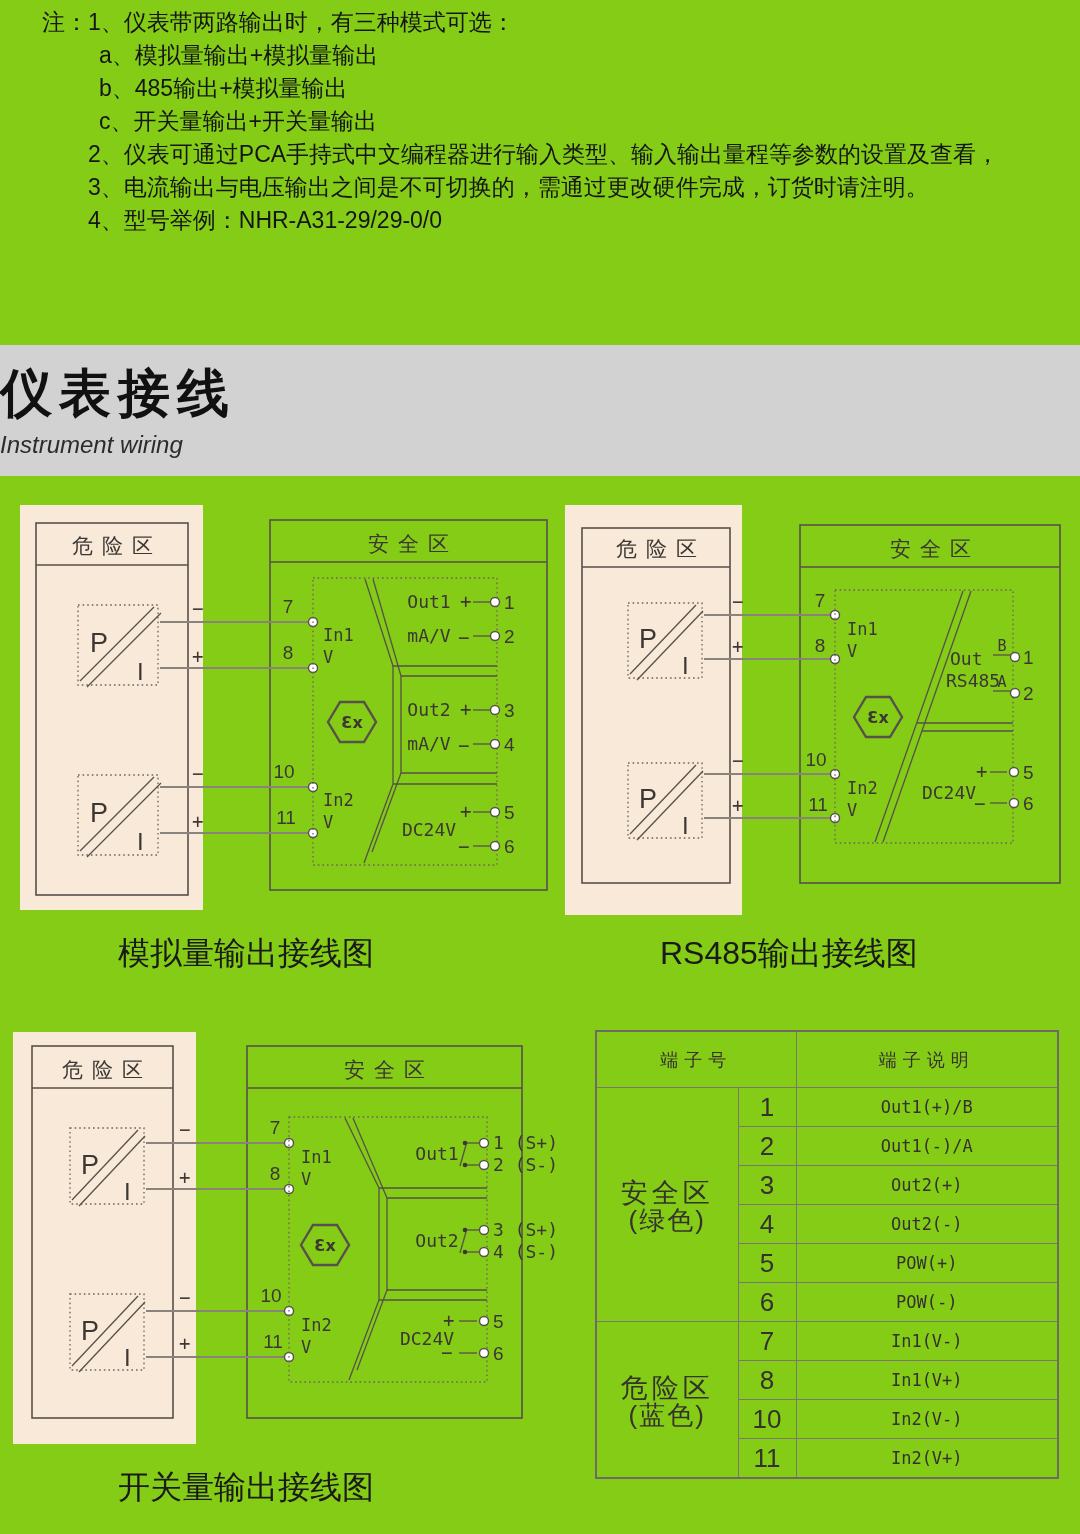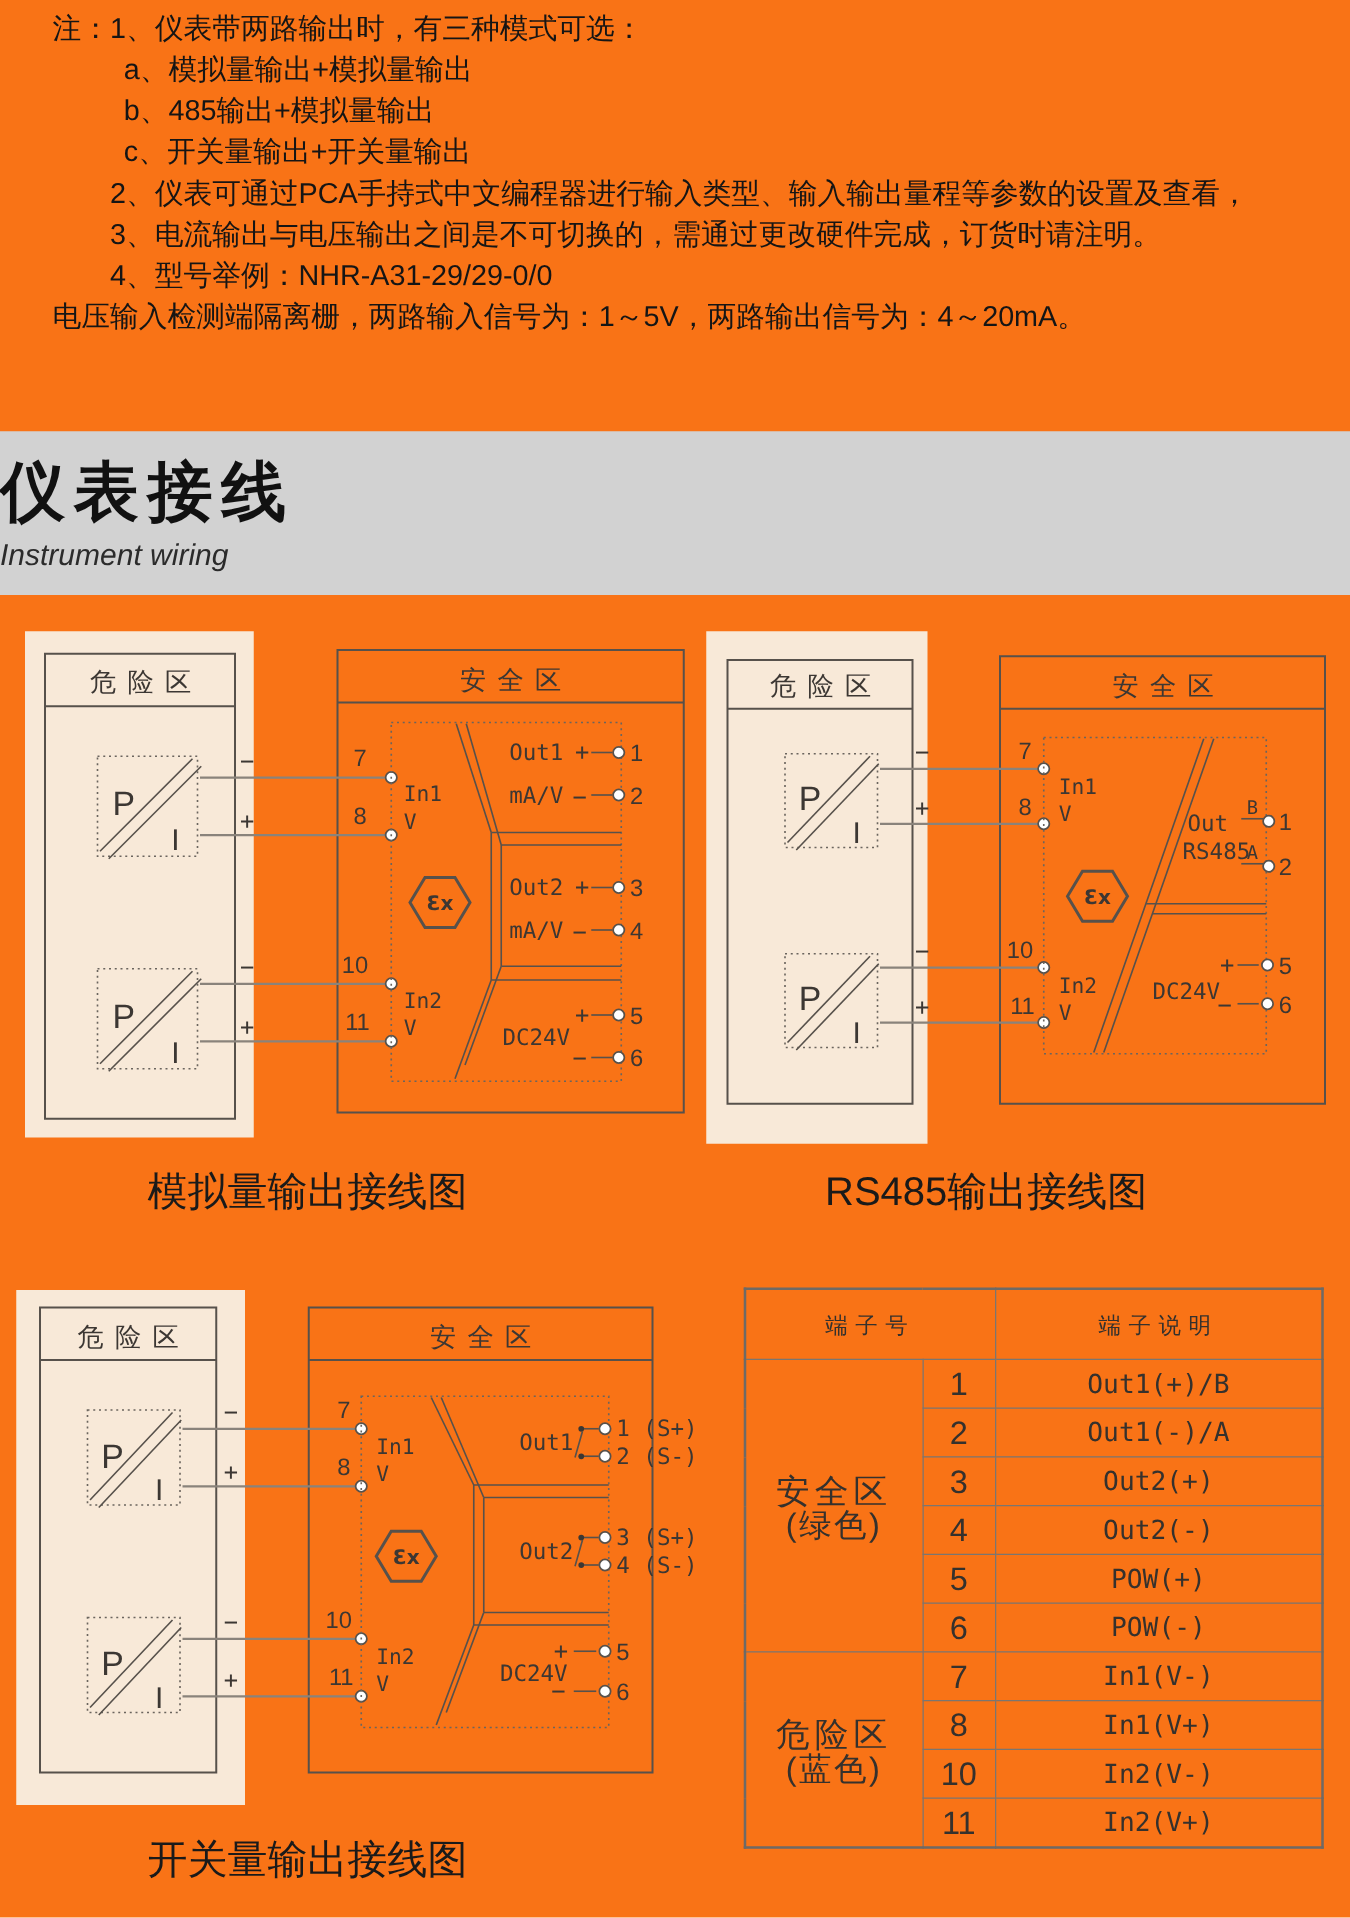--- a/index.html
+++ b/index.html
@@ -1,16 +1,16 @@
 <!DOCTYPE html>
 <html><head>
 <meta charset="utf-8">
 <style>
   html,body{margin:0;padding:0;background:#fff;}
-  #page{position:relative;width:1080px;height:1534px;background:#f97316;overflow:hidden;
+  #page{position:relative;width:1080px;height:1534px;background:#84cc16;overflow:hidden;
         font-family:"Liberation Sans",sans-serif;color:#1c1c1c;}
   
   #notes{position:absolute;left:42px;top:6px;width:1020px;font-size:23px;line-height:33px;color:#151515;}
   .nl{white-space:nowrap;}
   .ind-a{margin-left:57px;}
   .ind-b{margin-left:46px;}
   
   #banner{position:absolute;left:0;top:345px;width:1080px;height:131px;background:#d2d2d2;}
   #banner .t{margin-top:14px;font-size:52px;font-weight:bold;letter-spacing:7px;color:#111;}
   #banner .s{margin-top:2px;font-size:24px;color:#2b2b2b;font-style:italic;}
@@ -34,38 +34,37 @@
   .pis{font-family:"Liberation Sans",sans-serif;font-size:24px;}
   .exg{font-family:"DejaVu Sans",sans-serif;font-size:16px;font-weight:bold;}
   .small-b{font-family:"DejaVu Sans Mono",monospace;font-size:15px;}
   
   #ttable{position:absolute;left:595px;top:1030px;width:462px;border-collapse:collapse;
           border:2px solid #6e6a66;table-layout:fixed;color:#35312d;}
   #ttable td,#ttable th{border:1px solid #7a7672;padding:0;text-align:center;vertical-align:middle;}
   #ttable th{height:55px;font-size:18px;font-weight:normal;letter-spacing:6px;}
   #ttable td{height:38px;}
   #ttable .n{font-size:26px;}
-  #ttable .d{font-family:"DejaVu Sans Mono",monospace;font-size:21px;}
+  #ttable .d{font-family:"DejaVu Sans Mono",monospace;font-size:17px;}
   #ttable .grp .g1{font-size:27px;letter-spacing:4px;line-height:30px;}
   #ttable .grp .g2{font-size:26px;letter-spacing:2px;line-height:24px;}
 </style>
 </head>
 <body>
 
 <div id="page">
 
   <div id="notes">
     <div class="nl">注：1、仪表带两路输出时，有三种模式可选：</div>
     <div class="nl ind-a">a、模拟量输出+模拟量输出</div>
     <div class="nl ind-a">b、485输出+模拟量输出</div>
     <div class="nl ind-a">c、开关量输出+开关量输出</div>
     <div class="nl ind-b">2、仪表可通过PCA手持式中文编程器进行输入类型、输入输出量程等参数的设置及查看，</div>
     <div class="nl ind-b">3、电流输出与电压输出之间是不可切换的，需通过更改硬件完成，订货时请注明。</div>
     <div class="nl ind-b">4、型号举例：NHR-A31-29/29-0/0</div>
-    <div class="nl">电压输入检测端隔离栅，两路输入信号为：1～5V，两路输出信号为：4～20mA。</div>
   </div>
 
   <div id="banner">
     <div class="t">仪表接线</div>
     <div class="s">Instrument wiring</div>
   </div>
 
   <svg class="diag" style="left:20px;top:505px" width="530" height="412" viewBox="0 0 530 412">
     <rect x="0" y="0" width="183" height="405" fill="#f8e9d8"></rect>
     <g>

